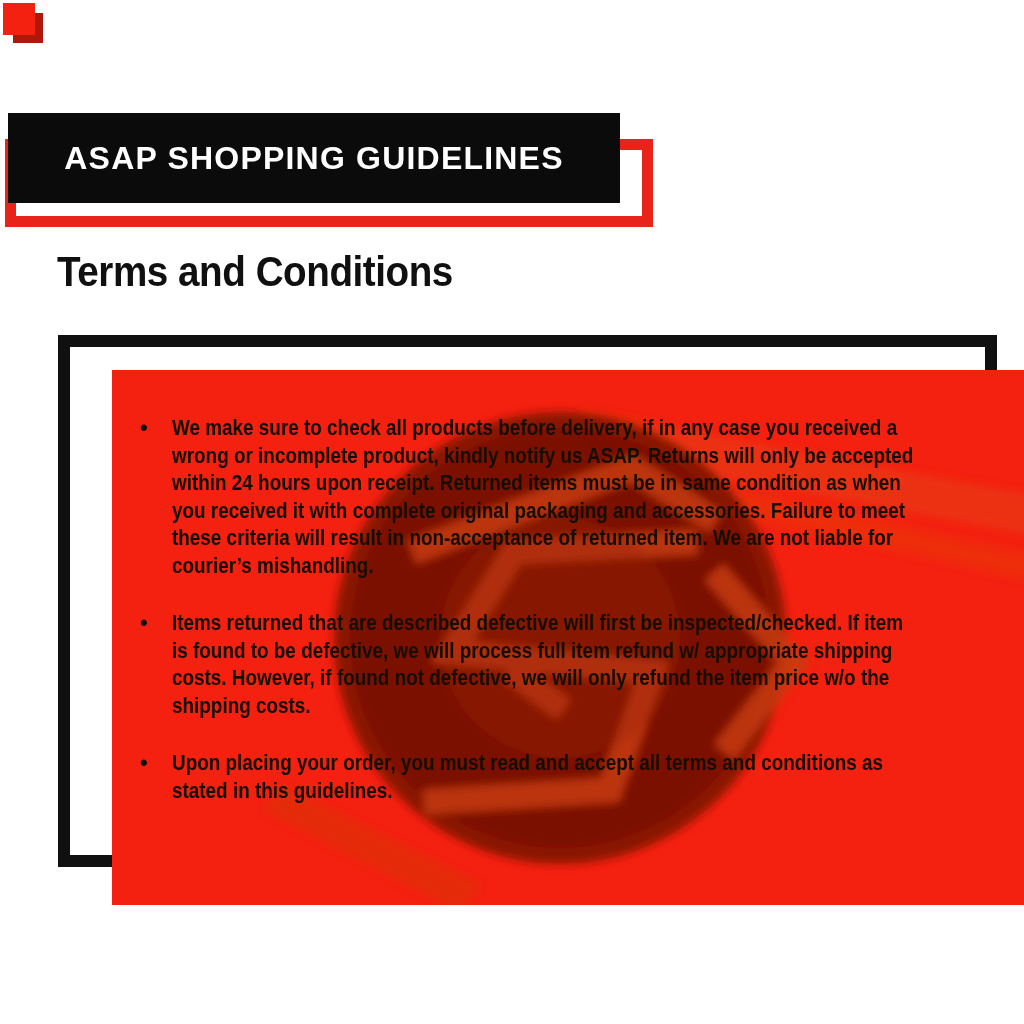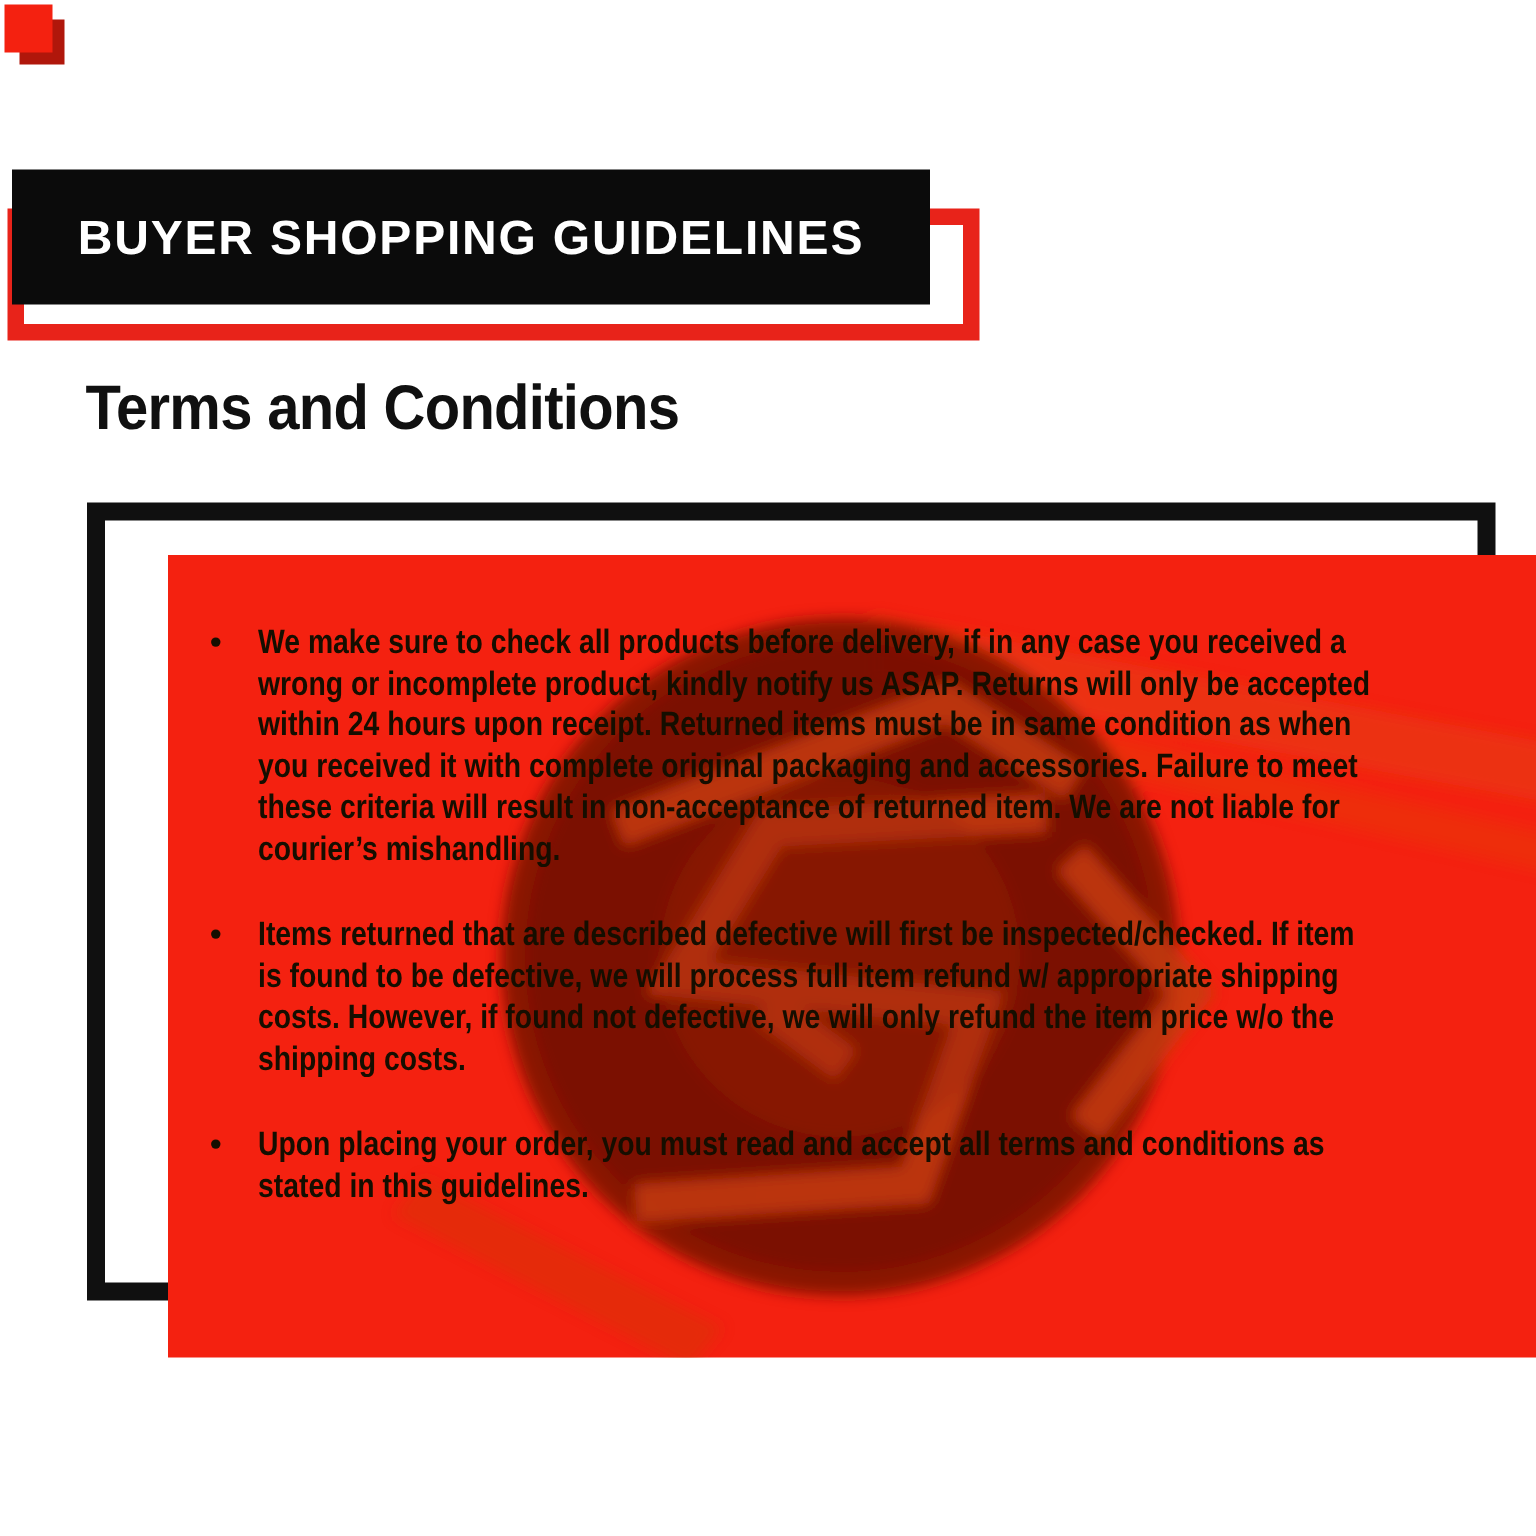--- a/index.html
+++ b/index.html
@@ -63,21 +63,21 @@
 </head>
 <body style="--page-bg: #ffffff; --banner-bg: #0b0b0b; --banner-text: #ffffff; --accent-red: #e8231a; --accent-dark: #b0170b; --box-red: #f42110; --text-black: #150e00;">
 
 <div class="accent">
   <div class="shadow"></div>
   <div class="main"></div>
 </div>
 
 <div class="banner-outline"></div>
 <div class="banner">
-  <span class="banner-title">BUYER SHOPPING GUIDELINES</span>
+  <span class="banner-title">ASAP SHOPPING GUIDELINES</span>
 </div>
 
 <div class="heading">Terms and Conditions</div>
 
 <div class="terms-outline"></div>
 <div class="terms-box">
 
   <svg class="watermark" viewBox="0 0 912 535" aria-hidden="true">
     <defs>
       <filter id="soft" x="-20%" y="-20%" width="140%" height="140%">

